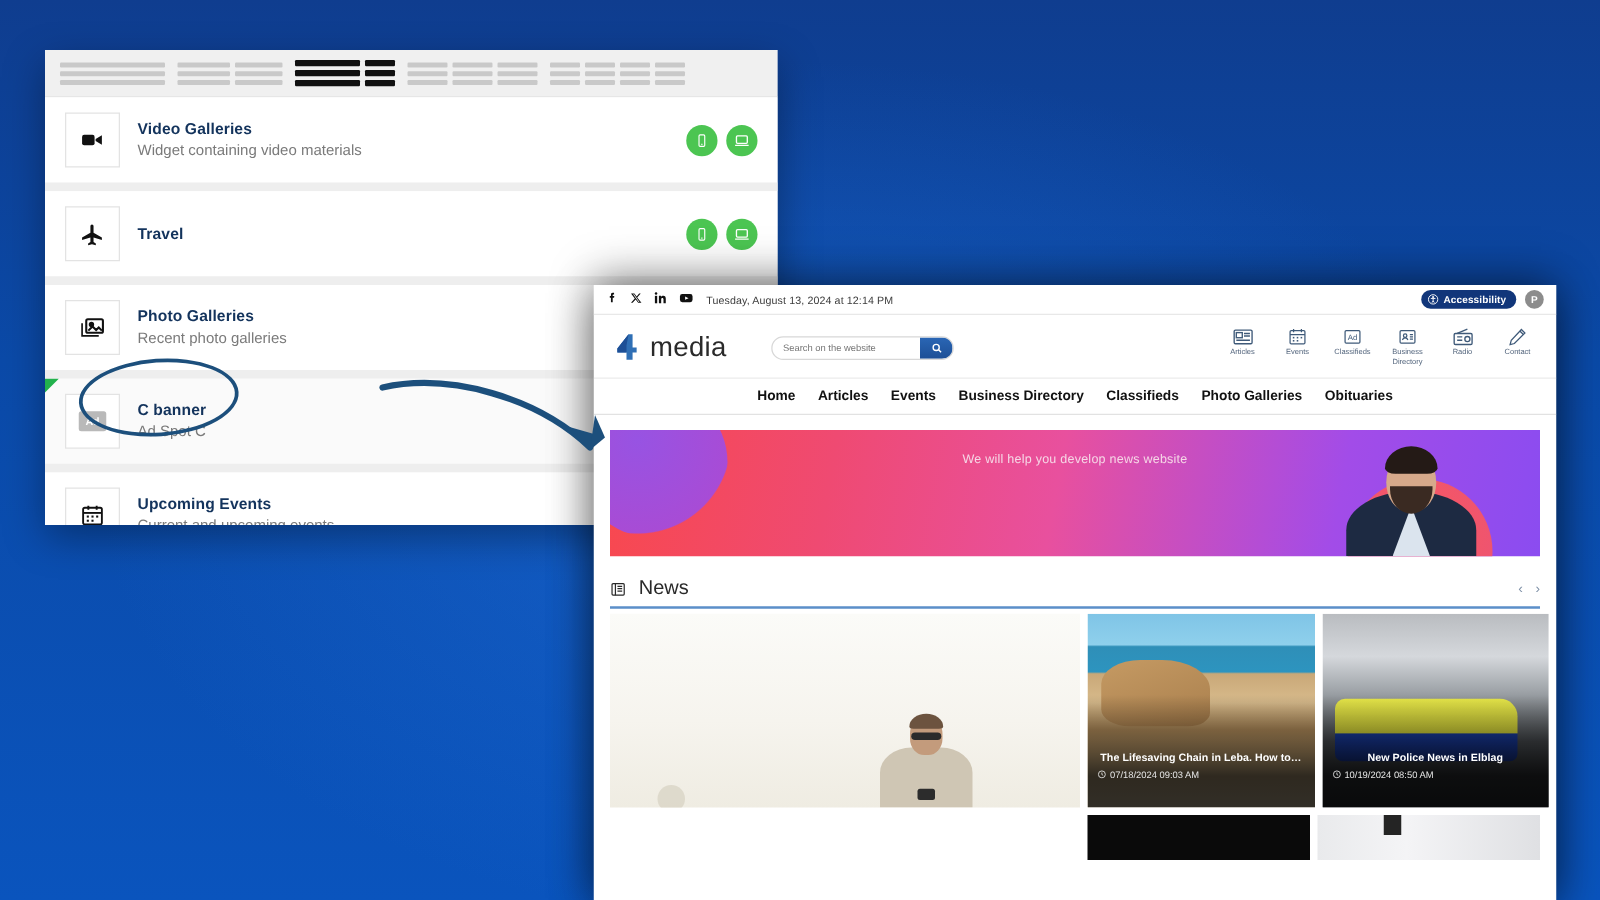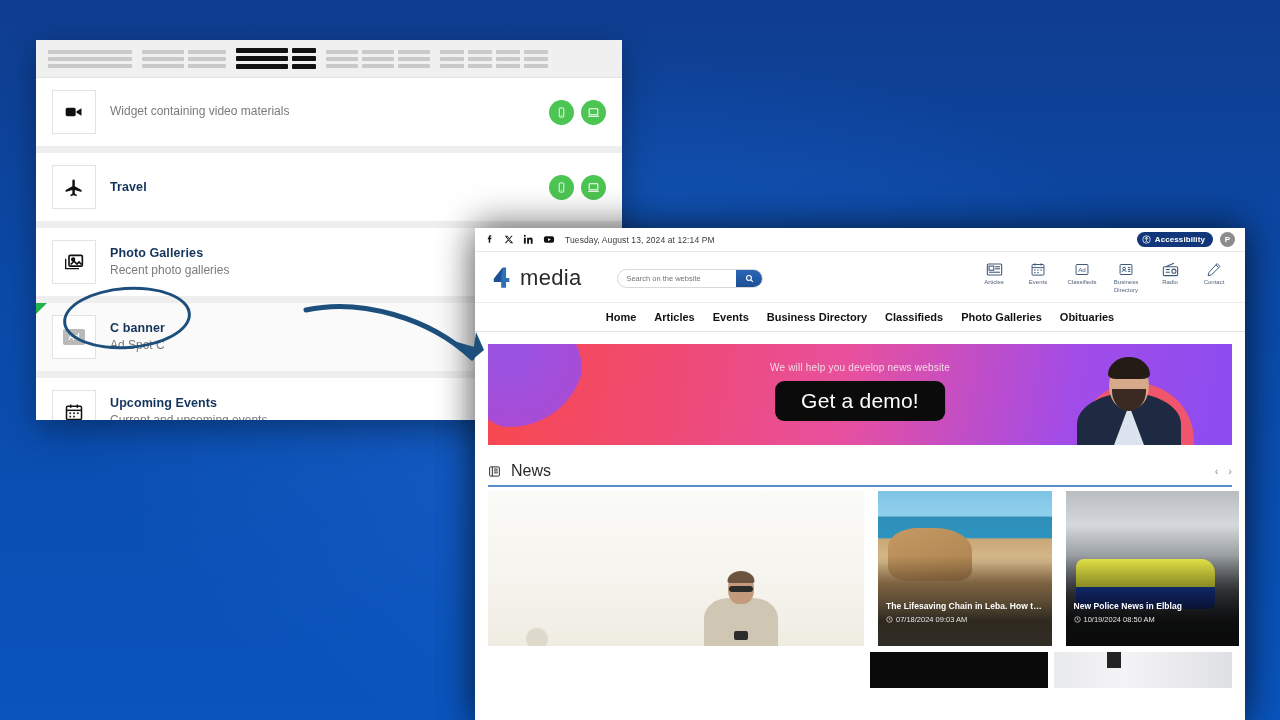--- a/index.html
+++ b/index.html
@@ -270,21 +270,22 @@
     padding-bottom: 2px;
   }
   .section-title { font-size: 16px; color: #2a2a2a; }
   .section-arrows { margin-left: auto; display: flex; gap: 10px; color: #7d8fa6; }
   .arrow-btn { cursor: pointer; font-size: 11px; line-height: 1; }
 
   .news-grid {
     margin: 4px 6px 0 13px;
     display: grid;
     grid-template-columns: 376px 1fr 1fr;
-    gap: 14px;
+    gap: 6px;
+    text-align: center;
   }
   .news-main {
     height: 155px;
     position: relative; overflow: hidden;
     background: linear-gradient(180deg,#fbfbf8 0%,#f6f4ee 55%,#efece2 100%);
   }
   .officer {
     position: absolute; left: 57%; bottom: 0;
     width: 78px; height: 72px;
   }
@@ -457,20 +458,21 @@
     <div class="admin-list">
 
       <div class="widget-row">
         <div class="wicon">
           <svg width="20" height="20" viewBox="0 0 24 24" fill="currentColor">
               <rect x="2" y="7" width="12" height="10" rx="2"></rect>
               <path d="M15 11l6-3.5v9L15 13z"></path>
             </svg>
         </div>
         <div class="wtext">
+          <div class="wtitle">Video Galleries</div>
           <div class="wsub">Widget containing video materials</div>
         </div>
         <div class="wbadges">
           <div class="badge-circle">
             <svg width="11" height="11" viewBox="0 0 24 24" fill="none" stroke="currentColor" stroke-width="2">
                 <rect x="7" y="2" width="10" height="20" rx="2"></rect>
                 <line x1="11" y1="18.5" x2="13" y2="18.5"></line>
               </svg>
           </div>
           <div class="badge-circle">
@@ -690,21 +692,20 @@
       <span class="nav-item">Business Directory</span>
       <span class="nav-item">Classifieds</span>
       <span class="nav-item">Photo Galleries</span>
       <span class="nav-item">Obituaries</span>
     </nav>
 
     <div class="hero-ad">
       <div class="hero-blob-a"></div>
       <div class="hero-blob-b"></div>
       <div class="hero-tag">We will help you develop news website</div>
-      <button class="hero-cta">Get a demo!</button>
       <div class="hero-person">
         <div class="hp-suit"></div>
         <div class="hp-shirt"></div>
         <div class="hp-head"></div>
         <div class="hp-beard"></div>
         <div class="hp-hair"></div>
       </div>
     </div>
 
     <div class="section-head">

